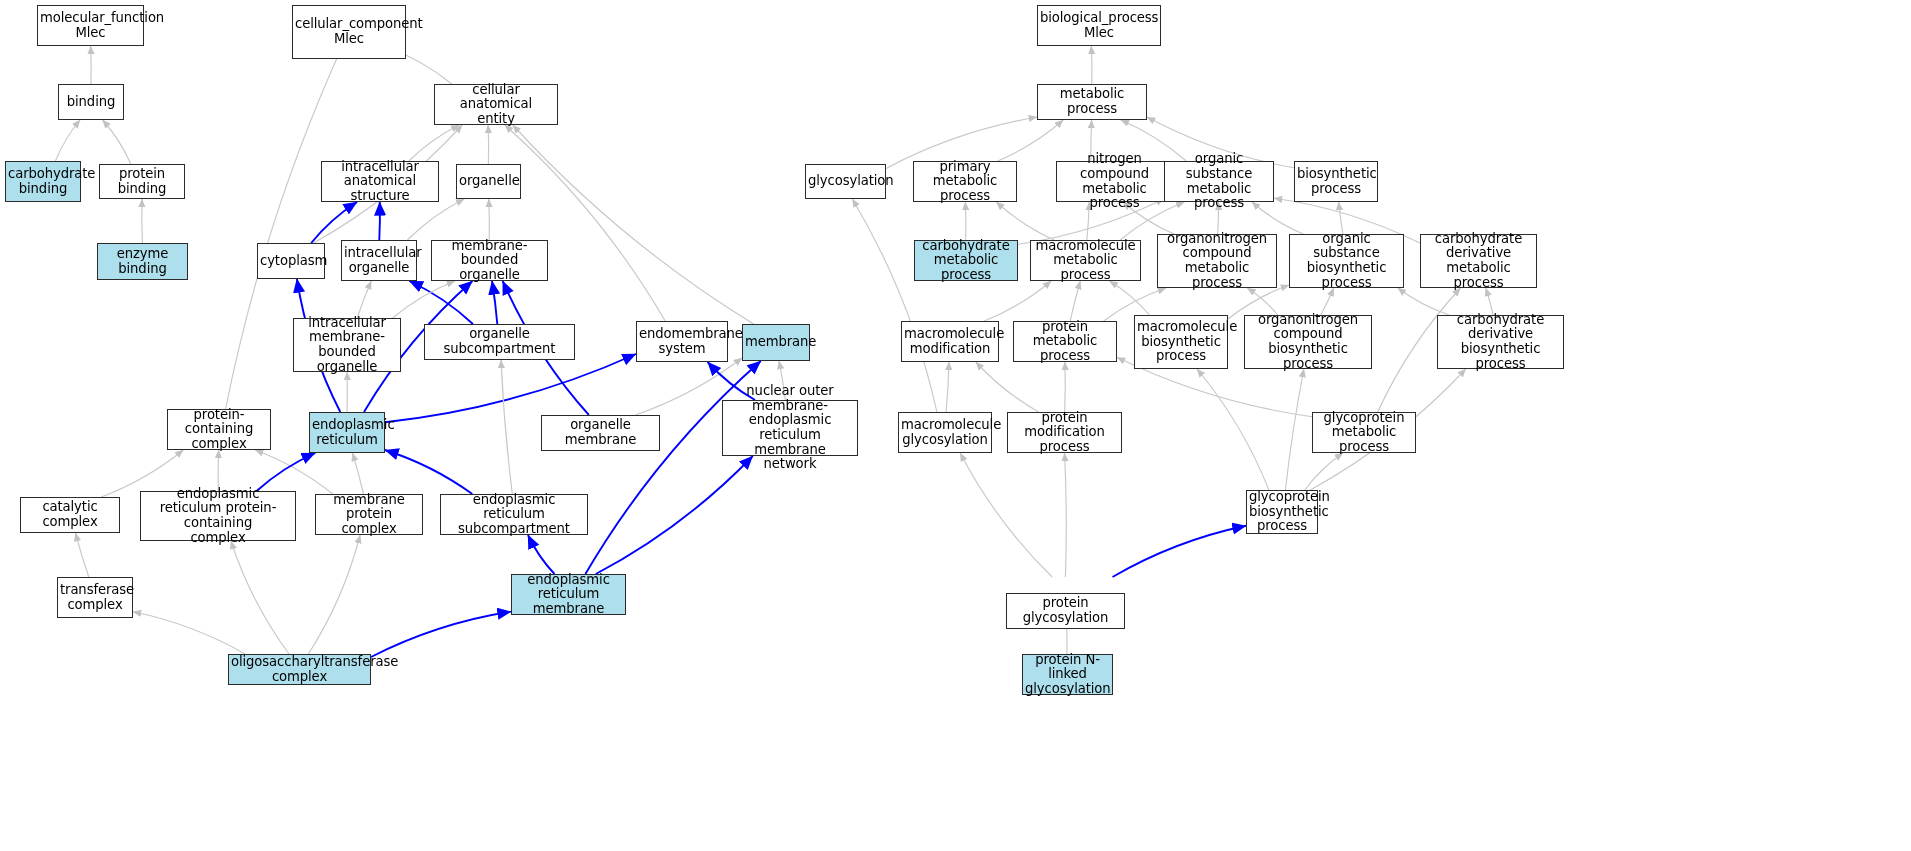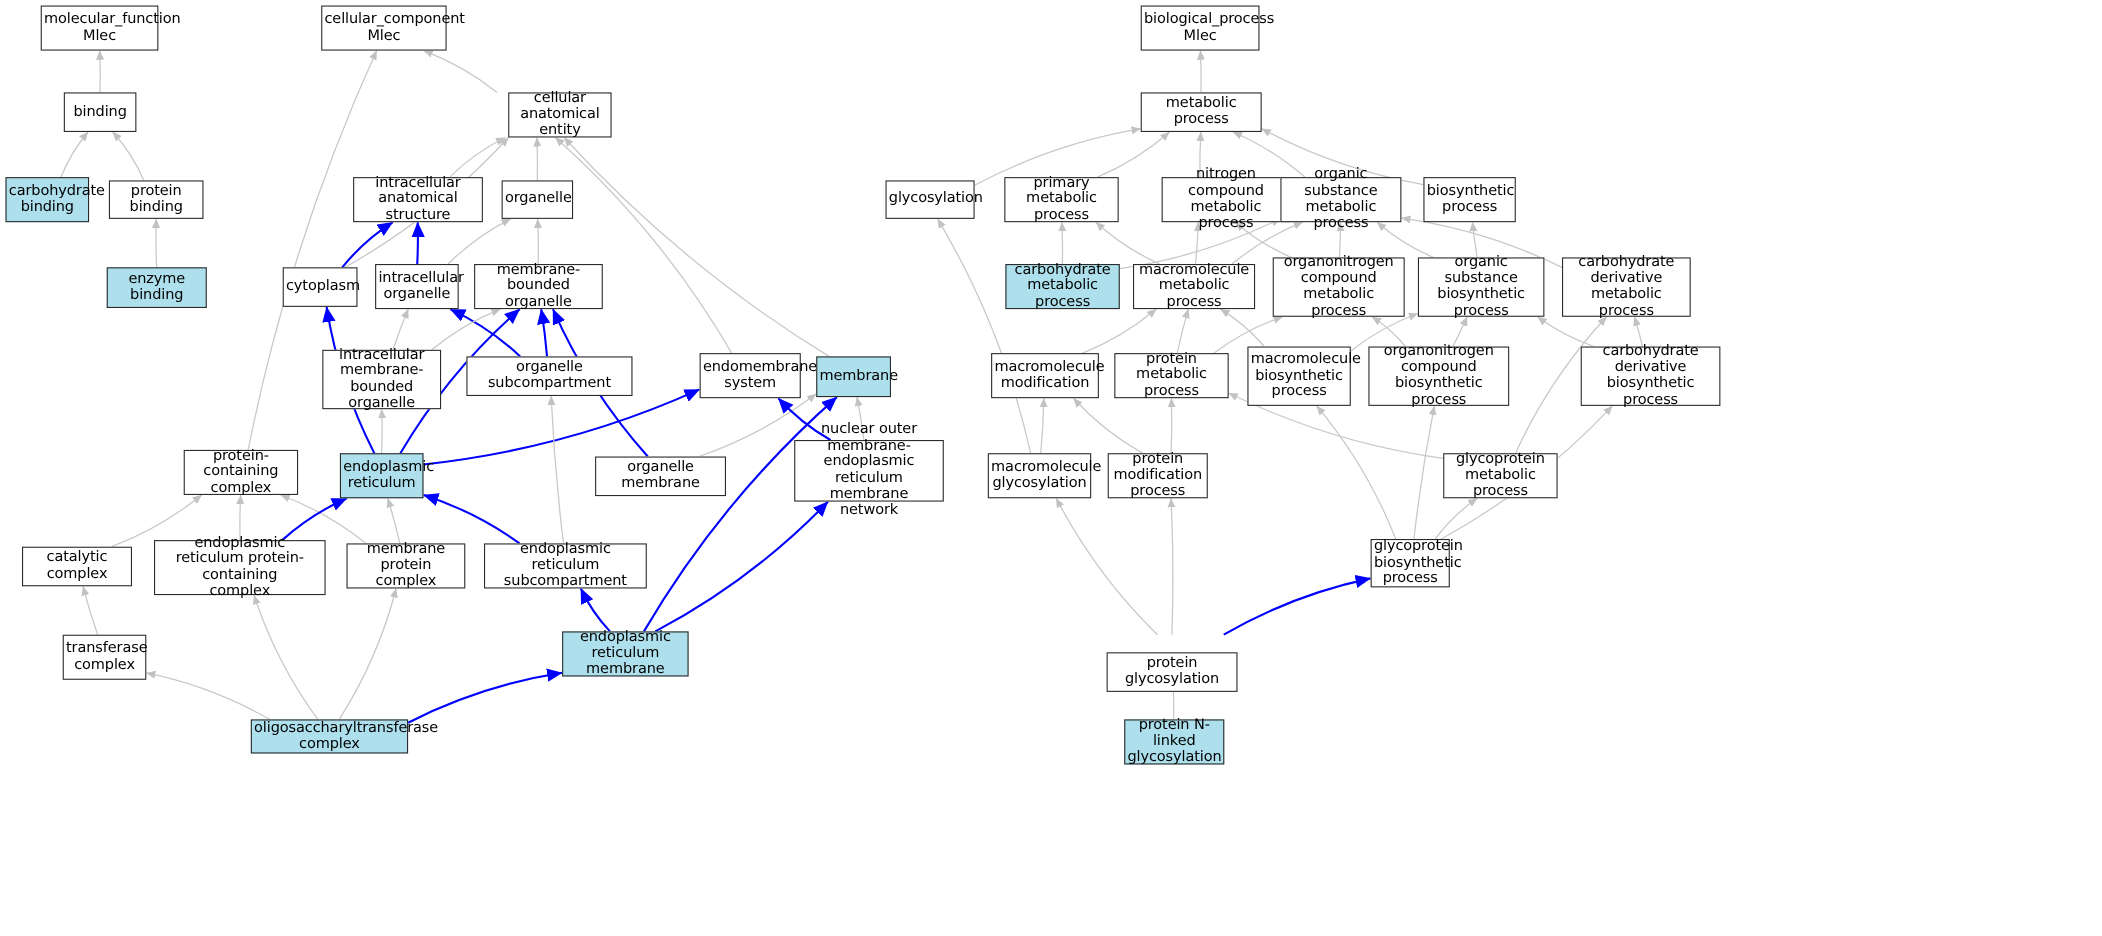--- a/index.html
+++ b/index.html
@@ -142,26 +142,26 @@
         <path d="M936.9,412.0 Q911.7,298.7 852.4,199.0" fill="none" stroke="#c8c8c8" stroke-width="1.15" marker-end="url(#ah-gray)"></path>
         <path d="M1052.2,577.0 Q996.3,522.4 960.2,453.0" fill="none" stroke="#c8c8c8" stroke-width="1.15" marker-end="url(#ah-gray)"></path>
         <path d="M1065.4,577.0 Q1067.5,515.0 1064.6,453.0" fill="none" stroke="#c8c8c8" stroke-width="1.15" marker-end="url(#ah-gray)"></path>
         <path d="M1112.5,577.0 Q1175.1,540.7 1246.0,525.8" fill="none" stroke="#0000ff" stroke-width="1.9" marker-end="url(#ah-blue)"></path>
         <path d="M1067.0,654.0 Q1067.3,633.5 1066.0,613.0" fill="none" stroke="#c8c8c8" stroke-width="1.15" marker-end="url(#ah-gray)"></path>
       </g>
   </svg>
   <div id="node-layer">
       <div class="node" style="left: 37px; top: 5px; width: 107px; height: 41px;"><span class="node-label">molecular_function
 Mlec</span></div>
-      <div class="node" style="left: 292px; top: 5px; width: 114px; height: 41px;"><span class="node-label">cellular_component
+      <div class="node" style="left: 292px; top: 5px; width: 114px; height: 54px;"><span class="node-label">cellular_component
 Mlec</span></div>
-      <div class="node" style="left: 1037px; top: 5px; width: 108px; height: 41px;"><span class="node-label">biological_process
+      <div class="node" style="left: 1037px; top: 5px; width: 124px; height: 41px;"><span class="node-label">biological_process
 Mlec</span></div>
       <div class="node" style="left: 58px; top: 84px; width: 66px; height: 36px;"><span class="node-label">binding</span></div>
-      <div class="node" style="left: 434px; top: 84px; width: 94px; height: 41px; margin-left: 28px;"><span class="node-label">cellular anatomical
+      <div class="node" style="left: 434px; top: 84px; width: 124px; height: 41px;"><span class="node-label">cellular anatomical
 entity</span></div>
       <div class="node" style="left: 1037px; top: 84px; width: 110px; height: 36px;"><span class="node-label">metabolic process</span></div>
       <div class="node hl" style="left: 5px; top: 161px; width: 76px; height: 41px;"><span class="node-label">carbohydrate
 binding</span></div>
       <div class="node" style="left: 99px; top: 164px; width: 86px; height: 35px;"><span class="node-label">protein binding</span></div>
       <div class="node" style="left: 321px; top: 161px; width: 118px; height: 41px;"><span class="node-label">intracellular
 anatomical structure</span></div>
       <div class="node" style="left: 456px; top: 164px; width: 65px; height: 35px;"><span class="node-label">organelle</span></div>
       <div class="node" style="left: 805px; top: 164px; width: 81px; height: 35px;"><span class="node-label">glycosylation</span></div>
       <div class="node" style="left: 913px; top: 161px; width: 104px; height: 41px; justify-content: flex-end;"><span class="node-label">primary metabolic
@@ -214,21 +214,21 @@
 complex</span></div>
       <div class="node hl" style="left: 309px; top: 412px; width: 76px; height: 41px;"><span class="node-label">endoplasmic
 reticulum</span></div>
       <div class="node" style="left: 541px; top: 415px; width: 119px; height: 36px;"><span class="node-label">organelle membrane</span></div>
       <div class="node" style="left: 722px; top: 400px; width: 136px; height: 56px;"><span class="node-label">nuclear outer
 membrane-endoplasmic
 reticulum membrane
 network</span></div>
       <div class="node" style="left: 898px; top: 412px; width: 94px; height: 41px;"><span class="node-label">macromolecule
 glycosylation</span></div>
-      <div class="node" style="left: 1007px; top: 412px; width: 91px; height: 41px;"><span class="node-label">protein modification
+      <div class="node" style="left: 1007px; top: 412px; width: 115px; height: 41px;"><span class="node-label">protein modification
 process</span></div>
       <div class="node" style="left: 1312px; top: 412px; width: 104px; height: 41px;"><span class="node-label">glycoprotein
 metabolic process</span></div>
       <div class="node" style="left: 20px; top: 497px; width: 100px; height: 36px;"><span class="node-label">catalytic complex</span></div>
       <div class="node" style="left: 140px; top: 491px; width: 156px; height: 50px;"><span class="node-label">endoplasmic
 reticulum protein-containing
 complex</span></div>
       <div class="node" style="left: 315px; top: 494px; width: 108px; height: 41px;"><span class="node-label">membrane protein
 complex</span></div>
       <div class="node" style="left: 440px; top: 494px; width: 148px; height: 41px;"><span class="node-label">endoplasmic

